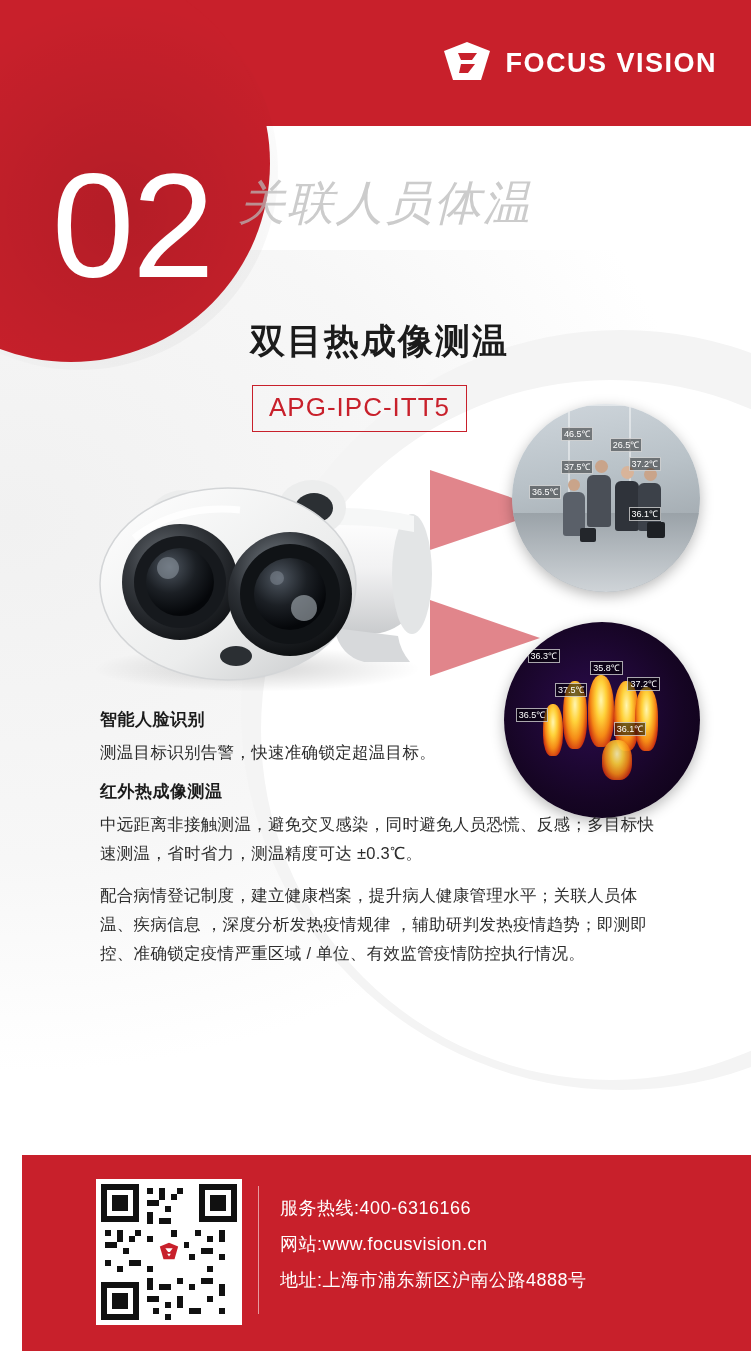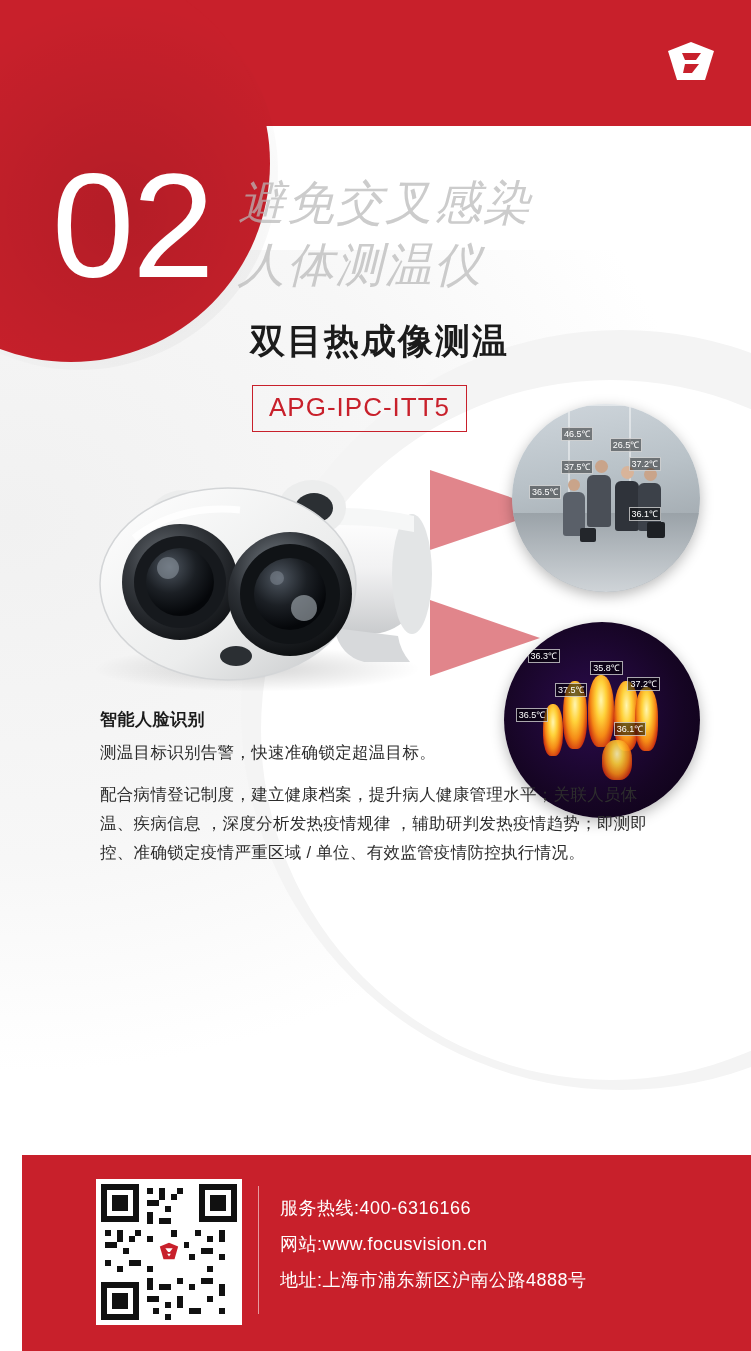--- a/index.html
+++ b/index.html
@@ -284,30 +284,30 @@
   <div class="logo-wrap">
     <span class="logo-mark">
       <svg viewBox="0 0 52 46" width="52" height="46" aria-hidden="true">
         <path d="M4 6 L48 6 L48 16 L20 16 L20 23 L42 23 L42 32 L20 32 L20 44 L4 44 Z" fill="#ffffff" opacity="0"></path>
         <path d="M3 4 L49 4 L49 14 L15 14 L15 22 L40 22 L40 31 L15 31 L15 43 L3 43 Z" fill="#ffffff" opacity="0"></path>
         <path d="M26 2 L49 11 L40 40 L12 40 L3 11 Z" fill="#ffffff"></path>
         <path d="M17 13 L36 13 L31 20 L20 20 Z" fill="#c8202b"></path>
         <path d="M20 24 L34 24 L27 33 L18 33 Z" fill="#c8202b"></path>
       </svg>
     </span>
+    <span class="logo-text">FOCUS VISION</span>
   </div>
 
   <div class="red-circle"></div>
   <div class="red-circle-shadow"></div>
 
   <div class="num-02">02</div>
 
   <div class="ghost-title">
-    <div>避免交叉感染</div>
-    <div>人体测温仪</div>
+    <div>关联人员体温</div>
   </div>
 
   <div class="main-title">双目热成像测温</div>
   <div class="model-box">APG-IPC-ITT5</div>
 
   <div class="beam beam-top"></div>
   <div class="beam beam-bottom"></div>
 
   <div class="cam-shadow"></div>
   <div class="camera">
@@ -413,20 +413,24 @@
       <div class="temp-tag dark" style="left:63%;top:28%;">37.2℃</div>
       <div class="temp-tag dark" style="left:6%;top:44%;">36.5℃</div>
       <div class="temp-tag dark" style="left:56%;top:51%;">36.1℃</div>
     </div>
   </div>
 
   <div class="features">
     <div class="feat-block">
       <div class="feat-h">智能人脸识别</div>
       <div class="feat-p">测温目标识别告警，快速准确锁定超温目标。</div>
+    </div>
+    <div class="feat-block">
+      <div class="feat-h">红外热成像测温</div>
+      <div class="feat-p">中远距离非接触测温，避免交叉感染，同时避免人员恐慌、反感；多目标快速测温，省时省力，测温精度可达 ±0.3℃。</div>
     </div>
     <div class="feat-block">
       <div class="feat-p">配合病情登记制度，建立健康档案，提升病人健康管理水平；关联人员体温、疾病信息 ，深度分析发热疫情规律 ，辅助研判发热疫情趋势；即测即控、准确锁定疫情严重区域 / 单位、有效监管疫情防控执行情况。</div>
     </div>
   </div>
 
   <div class="footer">
     <div class="notch-l"></div>
   </div>
 

